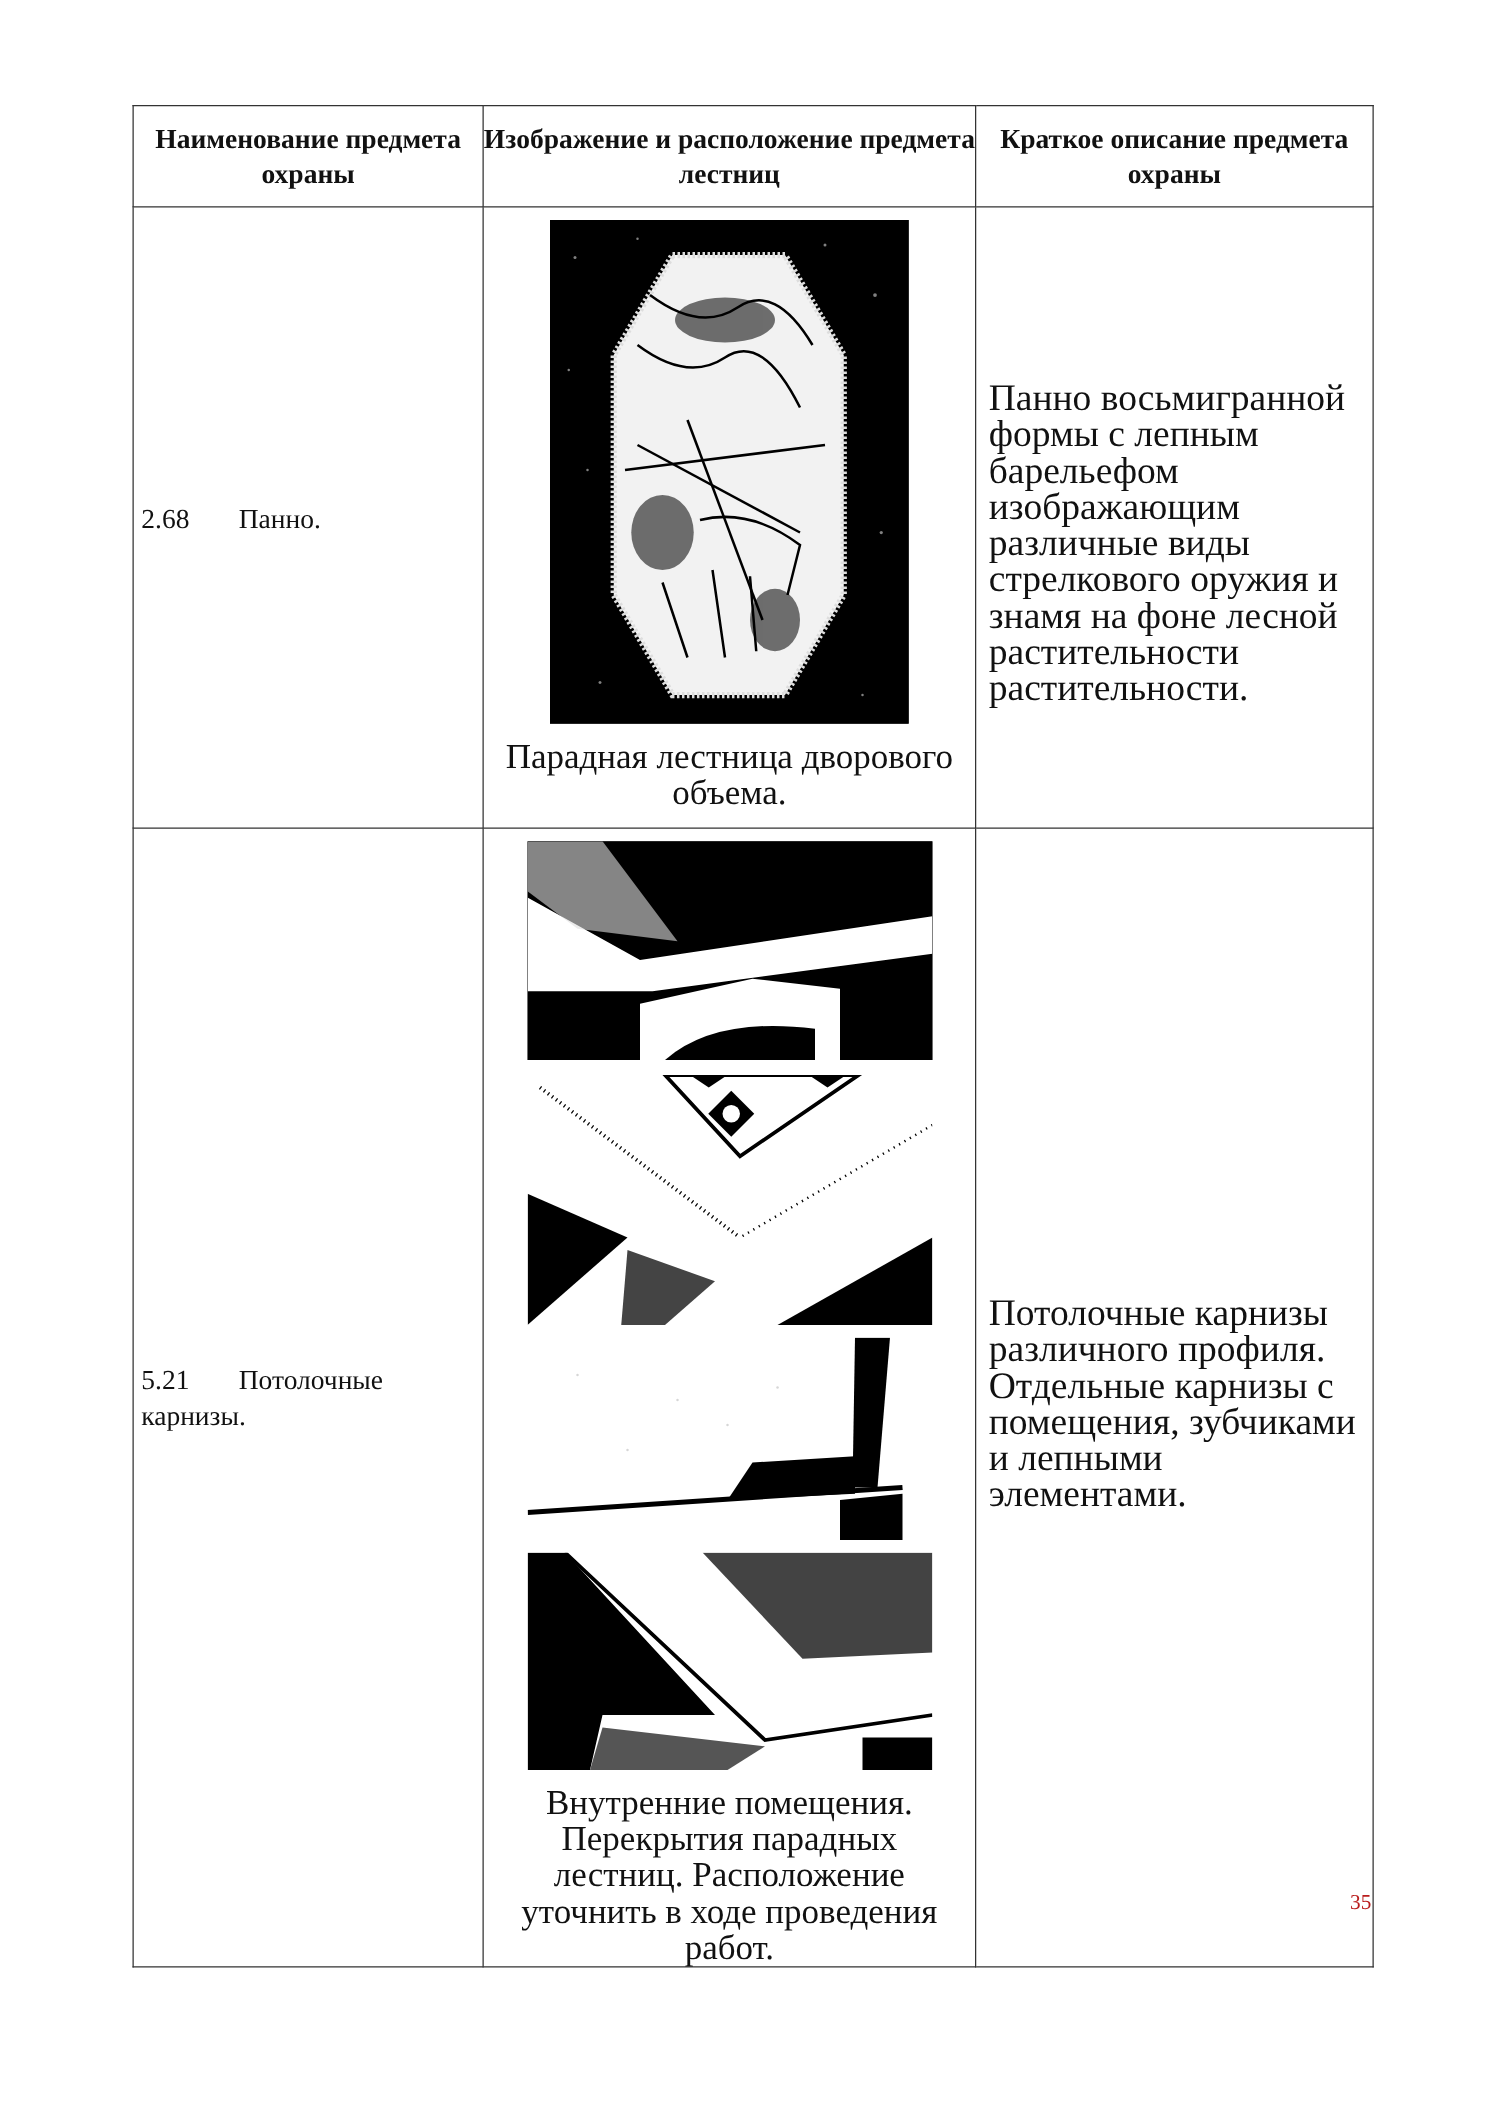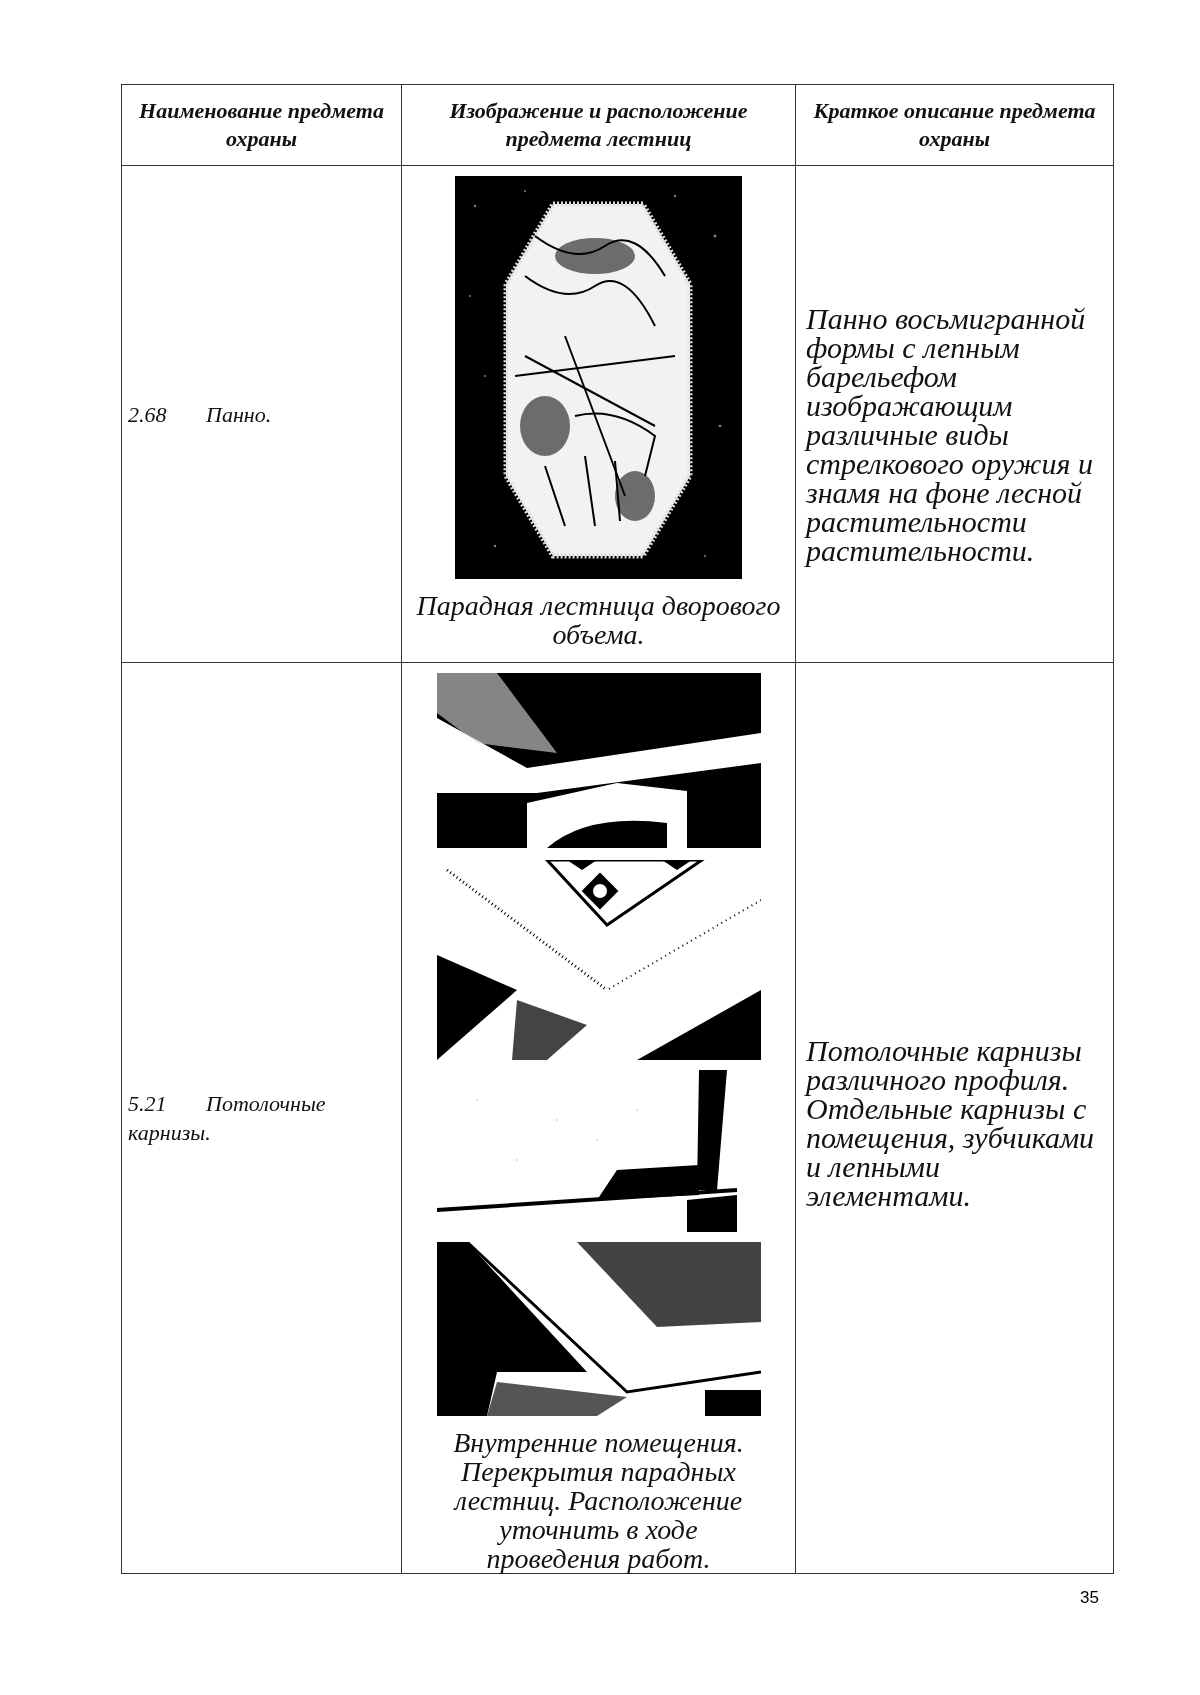--- a/index.html
+++ b/index.html
@@ -2,43 +2,43 @@
 <html><head>
   <meta charset="utf-8">
   <style>
     html, body { margin: 0; padding: 0; background: #ffffff; }
     body {
       width: 1200px; height: 1695px; position: relative; overflow: hidden;
       font-family: "Liberation Serif", "DejaVu Serif", serif; color: #111;
     }
     .page { position: absolute; left: 0; top: 0; width: 1200px; height: 1695px; }
     .tbl {
-      position: absolute; left: 121px; top: 84px; width: 992px;
-      border-collapse: collapse; table-layout: fixed; font-style: italic;
+      position: absolute; left: 106px; top: 84px; width: 992px;
+      border-collapse: collapse; table-layout: fixed;
     }
     .tbl td, .tbl th { border: 1.5px solid #333; padding: 0; vertical-align: middle; }
     .tbl th {
       font-weight: bold; font-size: 22px; line-height: 28px; text-align: center;
       height: 80px;
     }
     .col1 { width: 280px; }
     .col2 { width: 394px; }
     .col3 { width: 318px; }
     .name-cell { padding: 0 8px 0 6px !important; font-size: 22px; line-height: 29px; }
     .name-cell .num { display: inline-block; width: 78px; }
     .desc-cell { padding: 0 8px 0 10px !important; font-size: 30px; line-height: 29px; }
     .img-cell { text-align: center; }
     .caption { font-size: 28px; line-height: 29px; text-align: center; padding: 0 6px; }
     .photo { display: block; margin: 0 auto; background: #000; position: relative; overflow: hidden; }
     .panel-photo { width: 287px; height: 403px; margin-top: 10px; margin-bottom: 12px; }
     .stack-photo { width: 324px; }
     .svg-fill { position: absolute; inset: 0; width: 100%; height: 100%; }
     .page-num {
-      position: absolute; left: 1080px; top: 1588px; font-family: Liberation Sans, sans-serif;
-      font-size: 17px; color: #000000;
+      position: absolute; left: 1080px; top: 1512px; font-family: Liberation Serif, serif;
+      font-size: 17px; color: #b91c1c;
     }
   </style>
 </head>
 <body>
 
 <div class="page">
   <table class="tbl">
     <colgroup>
       <col class="col1">
         <col class="col2">

